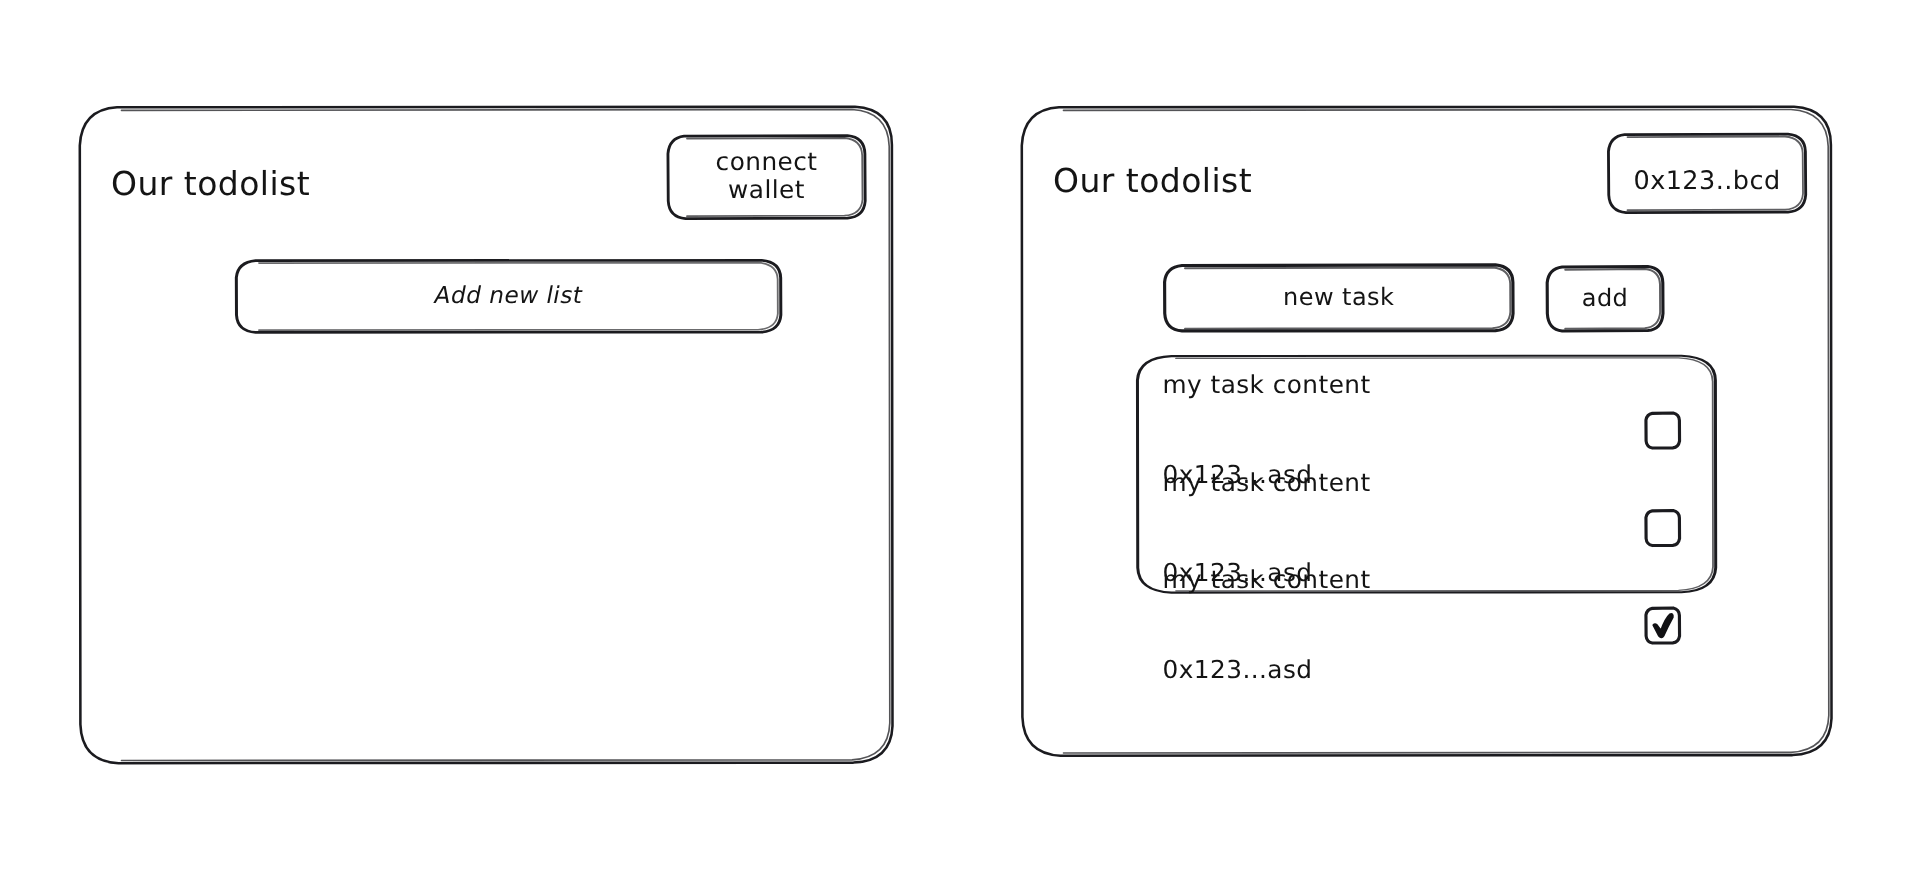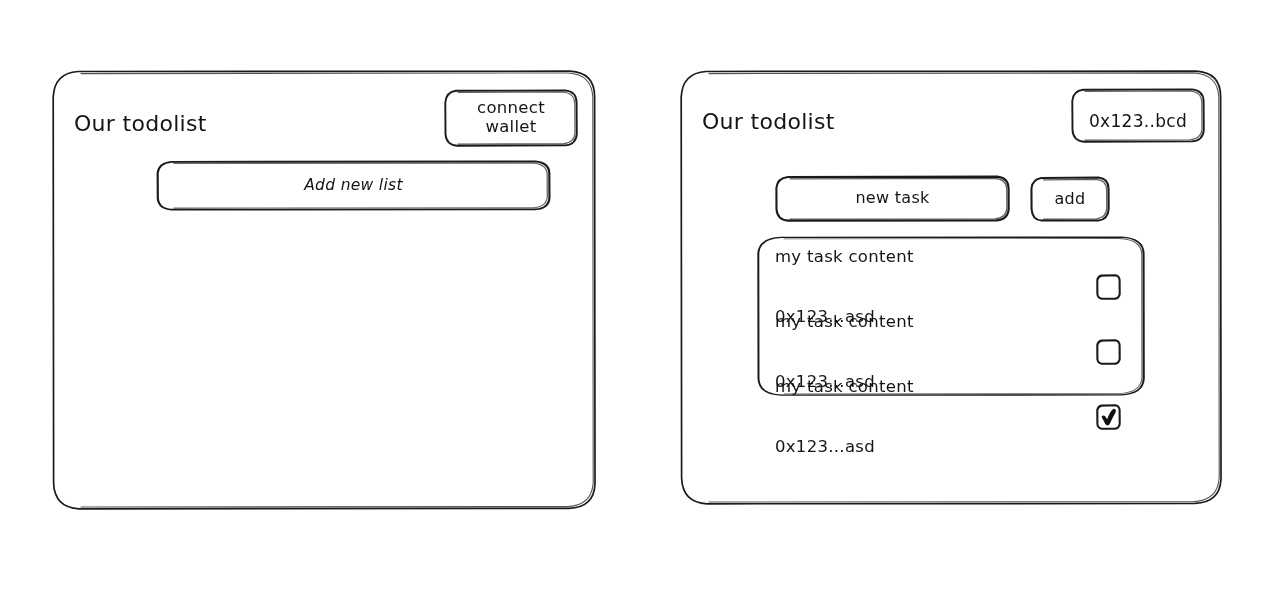--- a/index.html
+++ b/index.html
@@ -65,21 +65,21 @@
   
   .panel-title {
     position: absolute;
     font-size: 22px;
   }
 
   
   #left-panel  { left: 52px;  top: 70px;  width: 544px; height: 440px; }
   #connect-wallet-button { left: 444px; top: 89px; width: 134px; height: 58px; border-radius: 27px; }
   #connect-wallet-button .label-center { font-size: 16.5px; }
-  #add-new-list-button   { left: 156px; top: 160px; width: 395px; height: 51px; }
+  #add-new-list-button   { left: 156px; top: 172px; width: 366px; height: 51px; }
   #add-new-list-button .label-center { font-size: 15.5px; font-style: italic; }
 
   
   #right-panel { left: 680px; top: 70px; width: 542px; height: 435px; }
   #wallet-address-button { left: 1071px; top: 88px; width: 134px; height: 55px; }
   #wallet-address-button .label-center { font-size: 17px; margin-top: 12px; }
   #new-task-input { left: 775px; top: 175px; width: 235px; height: 47px; }
   #new-task-input .label-center { font-size: 16px; }
   #add-task-button { left: 1030px; top: 176px; width: 80px; height: 46px; }
   #add-task-button .label-center { font-size: 16px; }

